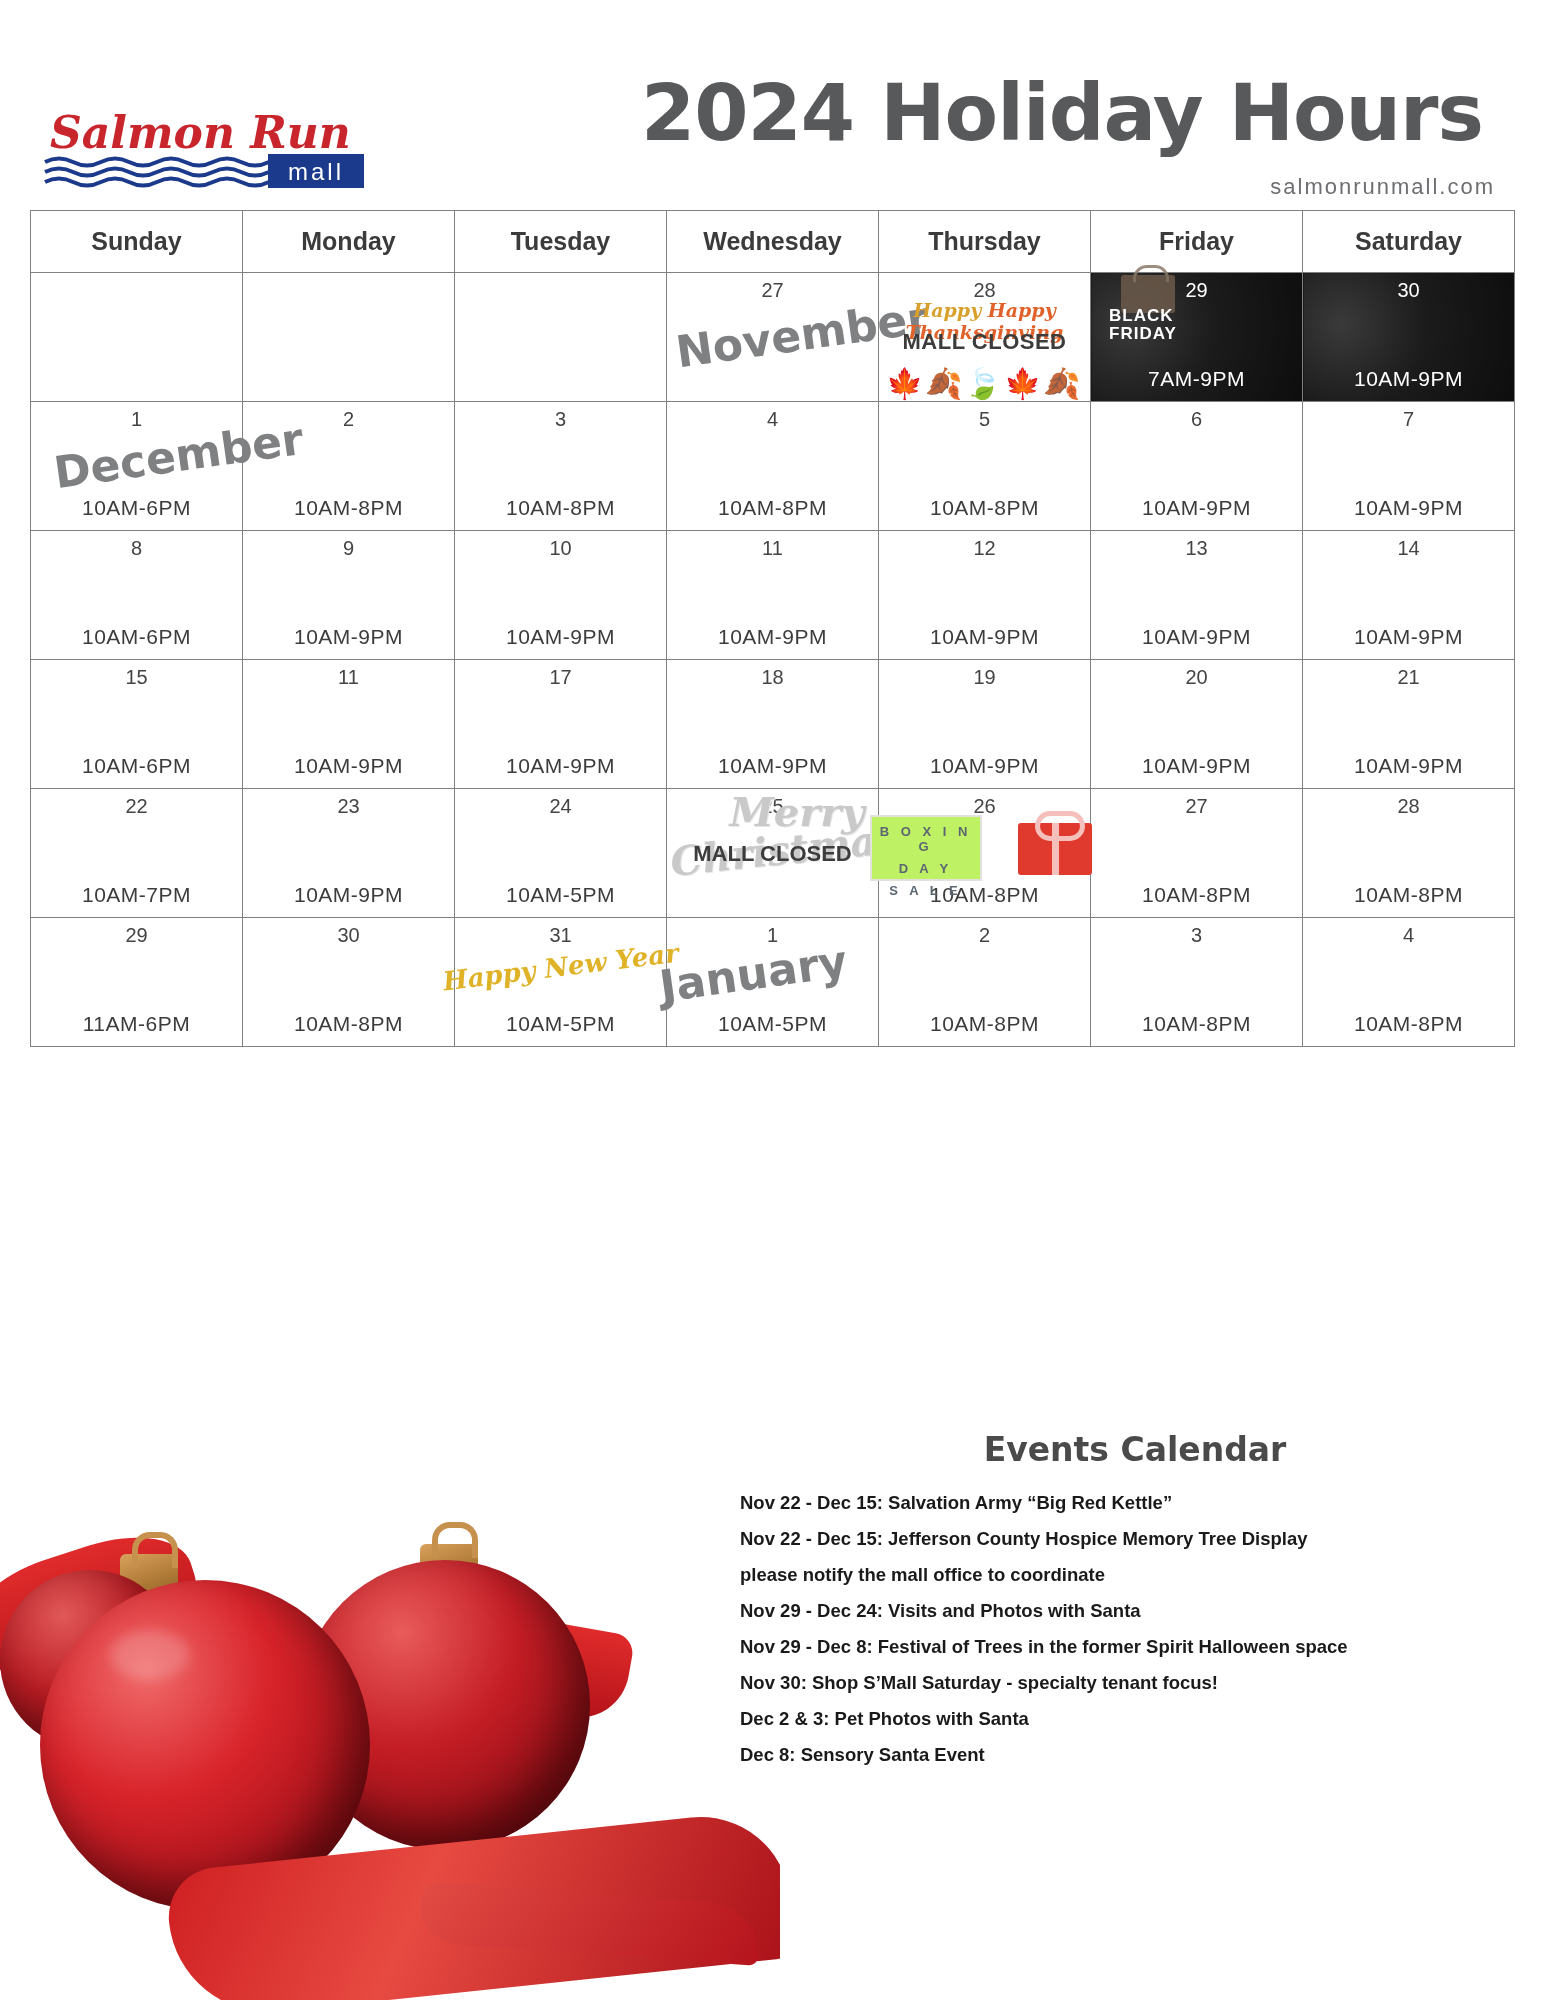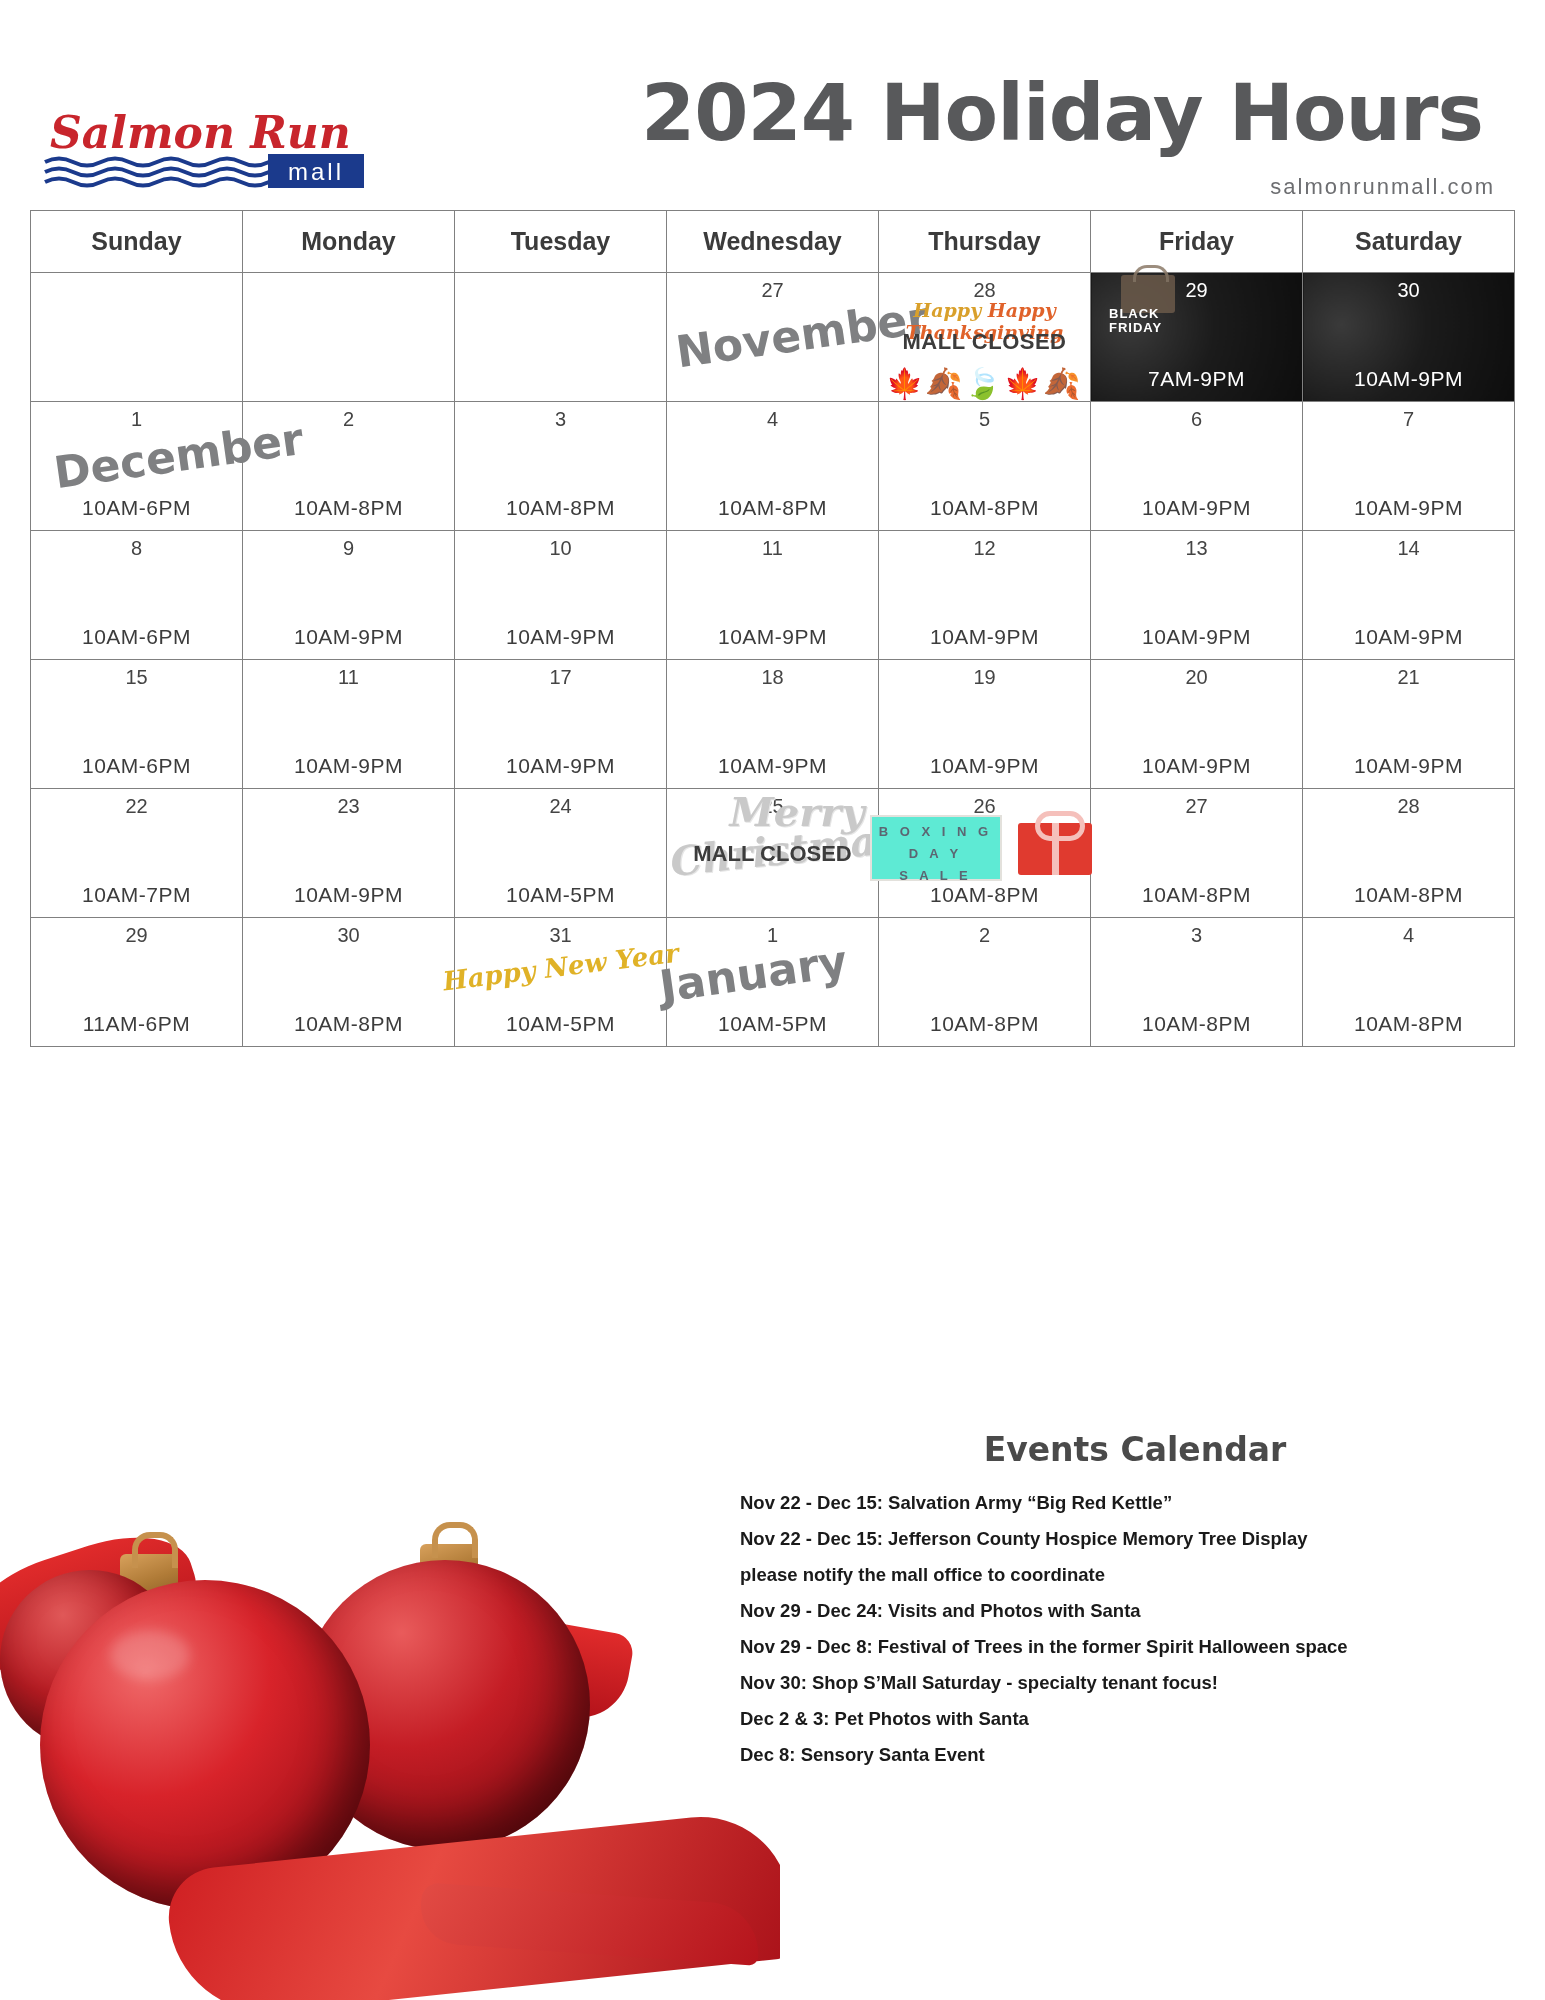--- a/index.html
+++ b/index.html
@@ -127,21 +127,21 @@
     background: #141414;
     background-image:
       radial-gradient(circle at 18% 40%, #3a3a3a 0%, #1b1b1b 45%, #0d0d0d 100%);
   }
   .bf .daynum { color: #ffffff; }
   .bf .hours { color: #ffffff; }
   .bf-badge {
     position: absolute;
     top: 34px; left: 18px;
     color: #fff;
-    font-size: 13px;
+    font-size: 17px;
     font-weight: bold;
     line-height: 1.05;
     letter-spacing: 1px;
     text-align: left;
   }
   .bf-bag {
     position: absolute;
     top: 2px; left: 30px;
     width: 54px; height: 38px;
     background: #6b5a4a;
@@ -217,22 +217,22 @@
   .boxing {
     position: absolute;
     top: 26px; left: 50%;
     transform: translateX(-50%);
     width: 230px; height: 68px;
     z-index: 2;
   }
   .boxing-board {
     position: absolute;
     left: 0; top: 0;
-    width: 132px; height: 66px;
-    background: #5eead4;
+    width: 112px; height: 66px;
+    background: #bef264;
     border: 2px solid #e3e1dc;
   }
   .boxing-board div {
     text-align: center;
     font-size: 13px;
     letter-spacing: 4px;
     color: #5c6672;
     font-weight: bold;
     margin-top: 7px;
   }

